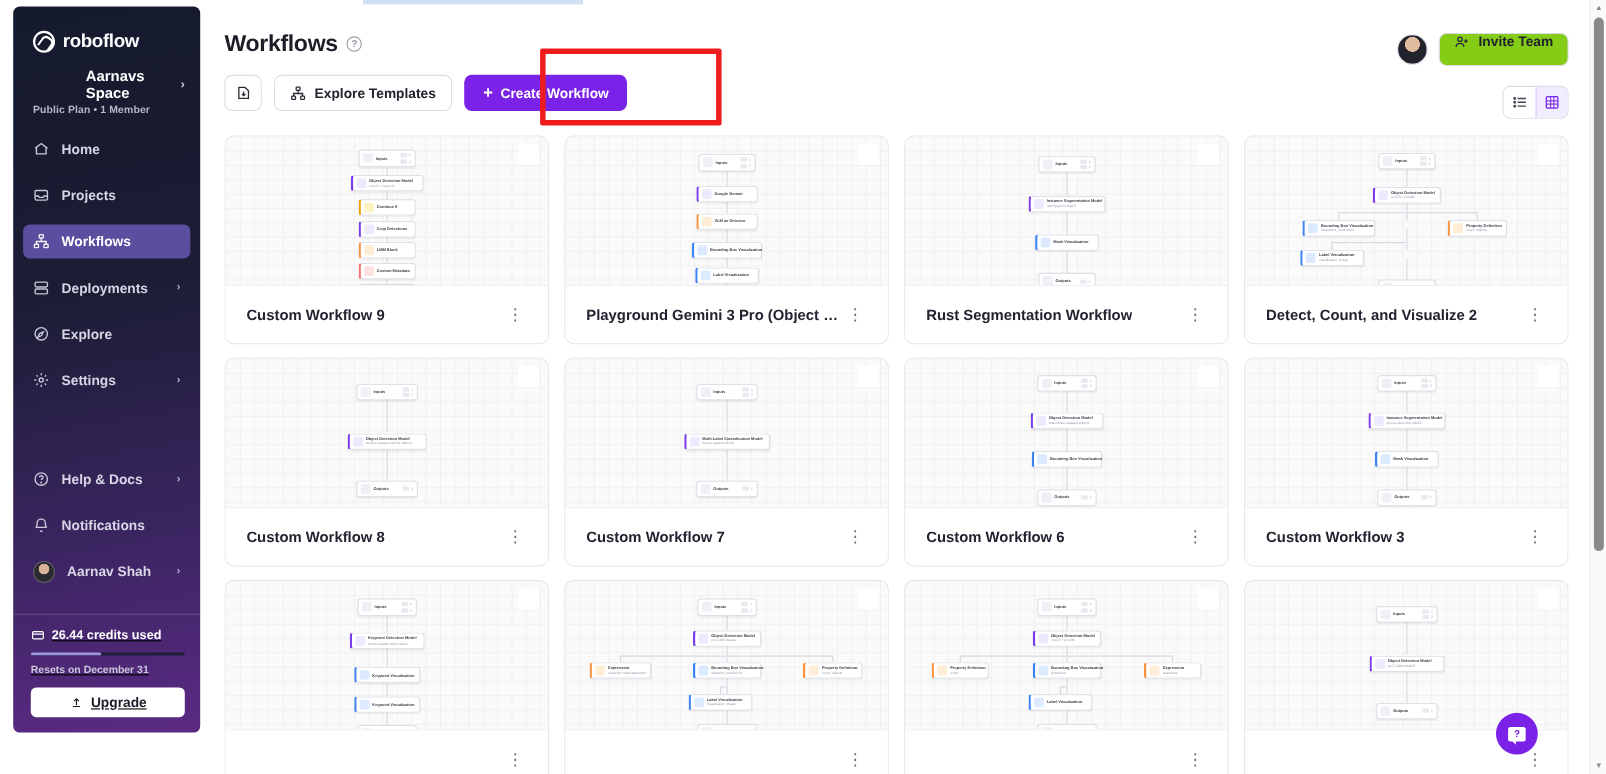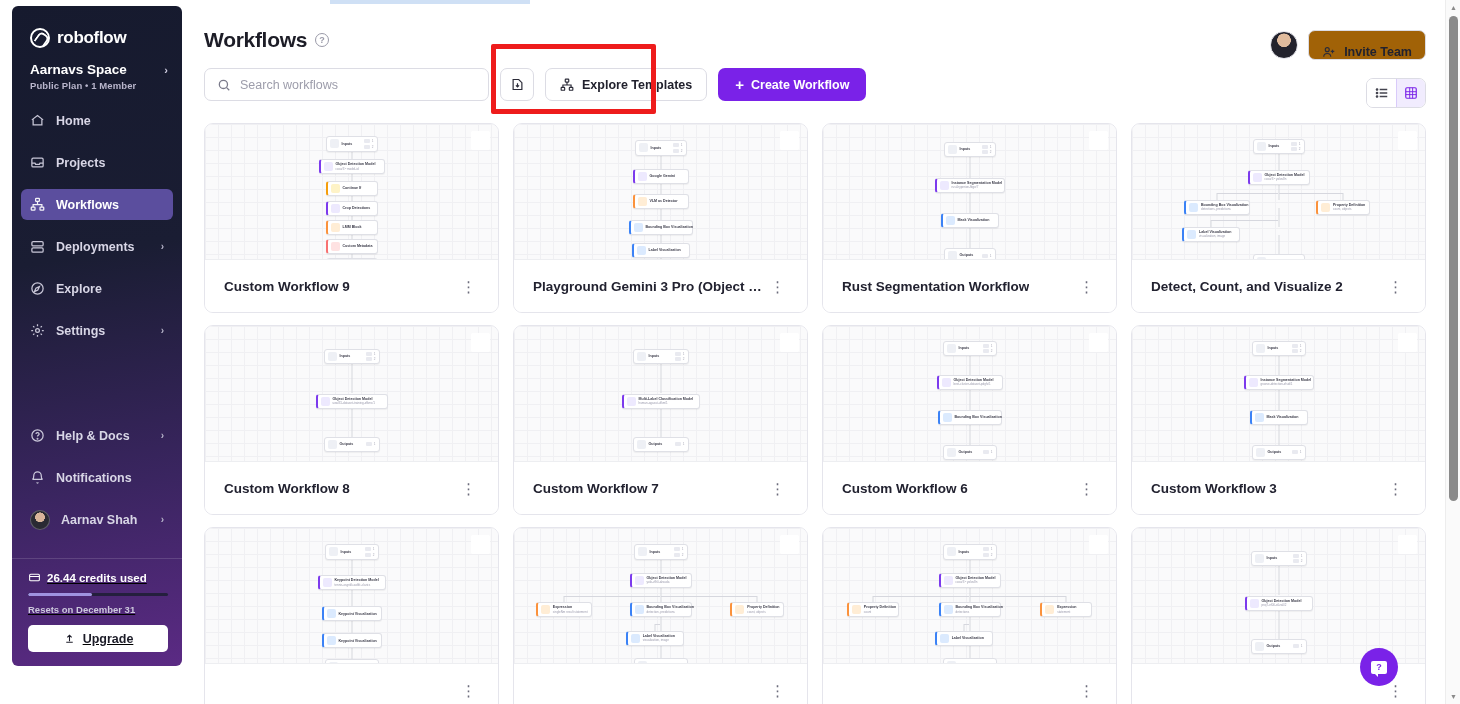--- a/index.html
+++ b/index.html
@@ -24,21 +24,21 @@
   .brand-logo { width:20px; height:20px; border-radius:50%; border:2.2px solid #fff; position:relative; flex:0 0 auto;}
   .brand-logo::after {
     content:""; position:absolute; left:4px; top:3px; width:8px; height:10px;
     border-left:2.2px solid #fff; border-top:2.2px solid #fff; border-right:2.2px solid #fff;
     border-radius:5px 5px 0 0; transform:rotate(35deg);
   }
   .brand-name { color:#fff; font-size:17px; font-weight:700; letter-spacing:-.3px; }
 
   .space-block { padding:14px 14px 0 18px; }
   .space-row { display:flex; align-items:center; justify-content:space-between; }
-  .space-name { color:#fff; font-size:13.5px; font-weight:700; }
+  .space-name { color:#fff; font-size:13.5px; font-weight:700;margin-left:48px; }
   .space-sub { color:#b9b6cc; font-size:9.5px; font-weight:600; margin-top:3px; letter-spacing:.1px;}
   .chev { color:#cfcde0; font-size:11px; font-weight:700; }
 
   .nav { margin-top:14px; padding:0 9px; }
   .nav-item {
     display:flex; align-items:center; gap:11px;
     height:31px; padding:0 9px; border-radius:6px; margin-bottom:11px;
     color:#d8d6e6; font-size:12.5px; font-weight:600; cursor:pointer; position:relative;
   }
   .nav-item.active { background:#5b4e9e; color:#fff; }
@@ -105,22 +105,22 @@
     font-family:"Liberation Sans", sans-serif;
   }
 
   .top-right { position:absolute; right:8px; top:24px; display:flex; align-items:center; gap:10px; }
   .avatar-lg {
     width:28px; height:28px; border-radius:50%;
     background: radial-gradient(circle at 50% 32%, #e0bb9d 0 30%, #23232d 32% 100%);
     border:1px solid #e3e3ea;
   }
   .invite-btn {
-    height:30px; border:1px solid #dcdce4; border-radius:7px; background:#a16207; cursor:pointer;
-    display:flex; align-items:flex-end; gap:8px; padding:0 13px;
+    height:30px; border:1px solid #dcdce4; border-radius:7px; background:#84cc16; cursor:pointer;
+    display:flex; align-items:flex-start; gap:8px; padding:0 13px;
     font-size:12.5px; font-weight:600; color:#22222e;
   }
   .view-toggle { position:absolute; right:8px; top:72px; display:flex; border:1px solid #dcdce4; border-radius:7px; overflow:hidden; }
   .vt-btn { width:29px; height:28px; display:flex; align-items:center; justify-content:center; background:#fff; cursor:pointer; }
   .vt-btn.active { background:#f1ecfe; border-left:1px solid #d9cbfa; }
 
   
   .annot {
     position:absolute; left:491px; top:44px; width:165px; height:70px;
     border:5px solid #ee1c1c; border-radius:2px; pointer-events:none; z-index:40;
@@ -337,27 +337,20 @@
   </div>
 
   <div class="main">
 
     <div class="page-title-row">
       <span class="page-title">Workflows</span>
       <span class="qmark">?</span>
     </div>
 
     <div class="toolbar">
-      <div class="search-box">
-        <svg style="width:14px;height:14px;color:#7a7a8a;flex:0 0 auto" viewBox="0 0 24 24" fill="none" stroke="currentColor" stroke-width="2.2">
-            <circle cx="11" cy="11" r="7"></circle>
-            <path d="M16.5 16.5L21 21"></path>
-          </svg>
-        <input placeholder="Search workflows" style="">
-      </div>
 
       <div class="sq-btn">
         <svg style="width:15px;height:15px;color:#2b2b38" viewBox="0 0 24 24" fill="none" stroke="currentColor" stroke-width="1.9">
             <path d="M5 4h9l5 5v11H5z"></path>
             <path d="M12 10v6M9.5 13.5L12 16l2.5-2.5"></path>
           </svg>
       </div>
 
       <button class="tmpl-btn">
         <svg style="width:14px;height:14px;color:#2b2b38" viewBox="0 0 24 24" fill="none" stroke="currentColor" stroke-width="2">

